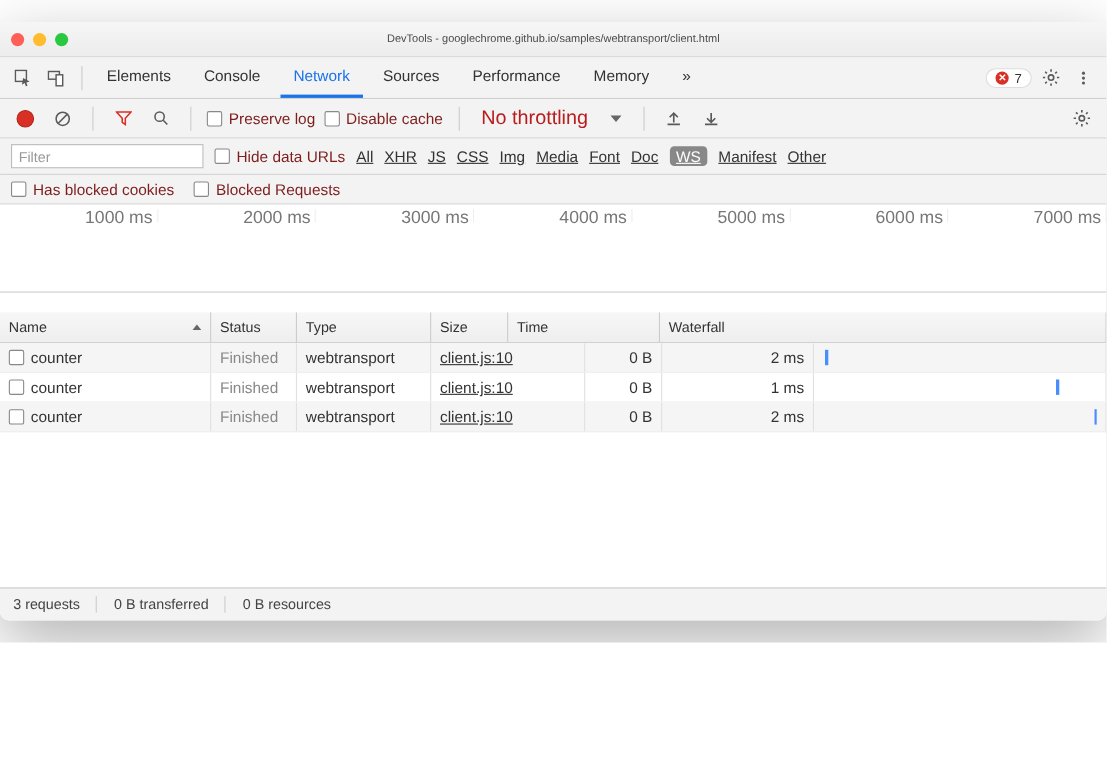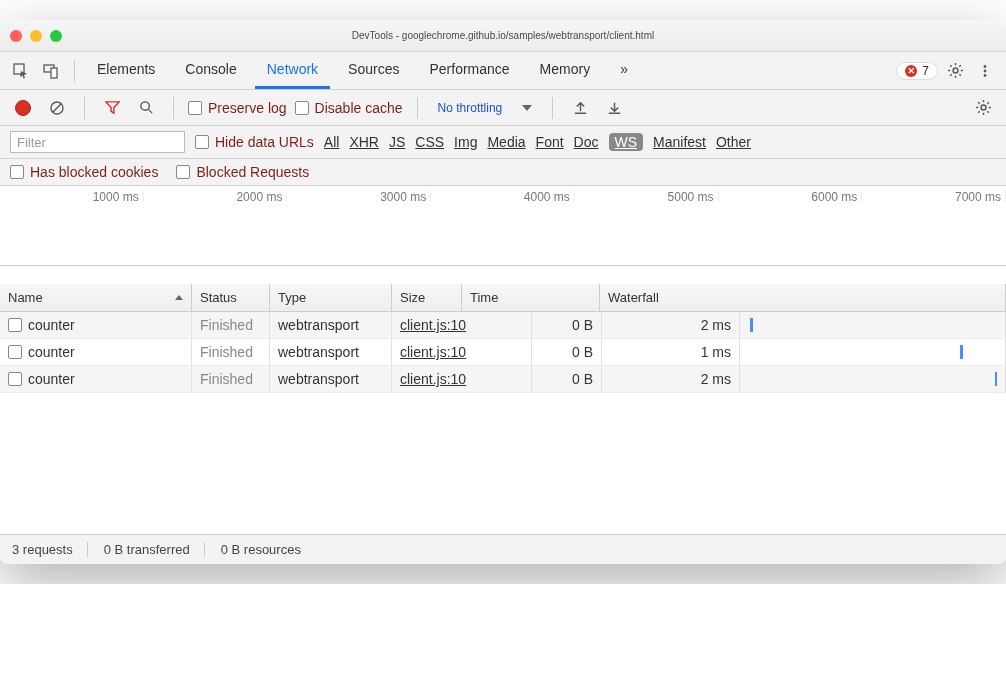--- a/index.html
+++ b/index.html
@@ -25,37 +25,37 @@
 .spacer { flex: 1; }
 .error-pill { background: #fff; border: 1px solid #ddd; border-radius: 10px; padding: 1px 8px; display: flex; align-items: center; gap: 5px; font-size: 12px; }
 .err-dot { width: 12px; height: 12px; background: #d93025; border-radius: 50%; display: flex; align-items: center; justify-content: center; color: #fff; font-size: 9px; font-weight: bold; }
 
 
 .nettool { height: 36px; background: #f3f3f3; border-bottom: 1px solid #d0d0d0; display: flex; align-items: center; padding: 0 10px; gap: 8px; }
 .rec-dot { width: 16px; height: 16px; border-radius: 50%; background: #d93025; border: 1px solid #b0251c; }
 .funnel-icon { color: #d93025; }
 .checkbox-label { display: flex; align-items: center; gap: 6px; font-size: 14px; color: #7f1d1d; }
 .cb { width: 14px; height: 14px; border: 1px solid #888; background: #fff; border-radius: 2px; }
-.select-throttle { display: flex; align-items: center; gap: 20px; font-size: 12px; color: #1d4ed8; padding: 2px 6px; }
+.select-throttle { display: flex; align-items: center; gap: 20px; font-size: 18px; color: #b91c1c; padding: 2px 6px; }
 .triangle-down { width: 0; height: 0; border-left: 5px solid transparent; border-right: 5px solid transparent; border-top: 6px solid #666; }
 
 
 .filterrow { background: #f3f3f3; border-bottom: 1px solid #d0d0d0; padding: 5px 10px; display: flex; align-items: center; gap: 10px; flex-wrap: wrap; font-size: 14px; }
 .filter-input { width: 175px; height: 22px; background: #fff; border: 1px solid #bbb; padding: 0 6px; font-size: 13px; color: #888; display: flex; align-items: center; }
 .filter-types { display: flex; gap: 10px; align-items: center; }
 .ftype { color: #333; text-decoration: underline; }
 .ftype.pill { background: #888; color: #fff; padding: 1px 6px; border-radius: 4px; }
 
 
 .filterrow2 { background: #f3f3f3; border-bottom: 1px solid #d0d0d0; padding: 5px 10px; display: flex; align-items: center; gap: 18px; font-size: 14px; }
 
 
 .overview { height: 80px; border-bottom: 1px solid #ccc; position: relative; background: #fff; }
 .overview-ticks { position: absolute; top: 4px; left: 0; right: 0; display: flex; }
-.ov-tick { flex: 1; text-align: right; font-size: 12px; color: #777; padding-right: 4px; border-right: 1px solid #eee; height: 12px; }
+.ov-tick { flex: 1; text-align: right; font-size: 16px; color: #777; padding-right: 4px; border-right: 1px solid #eee; height: 12px; }
 
 
 .datagrid { display: flex; flex-direction: column; height: 250px; background: #fff; margin-top: 18px; }
 .dg-header { display: flex; height: 28px; background: linear-gradient(#f7f7f7,#eee); border-bottom: 1px solid #ccc; font-size: 13px; align-items: stretch; }
 .dg-col { border-right: 1px solid #ccc; padding: 5px 8px; display: flex; align-items: center; }
 .dg-body { flex: 1; overflow: auto; }
 .dg-row { display: flex; height: 27px; border-bottom: 1px solid #eee; align-items: stretch; font-size: 14px; }
 .dg-row:nth-child(odd) { background: #f5f5f5; }
 .dg-row:nth-child(even) { background: #fff; }
 .dg-cell { border-right: 1px solid #e0e0e0; padding: 4px 8px; display: flex; align-items: center; gap: 6px; overflow: hidden; white-space: nowrap; }

